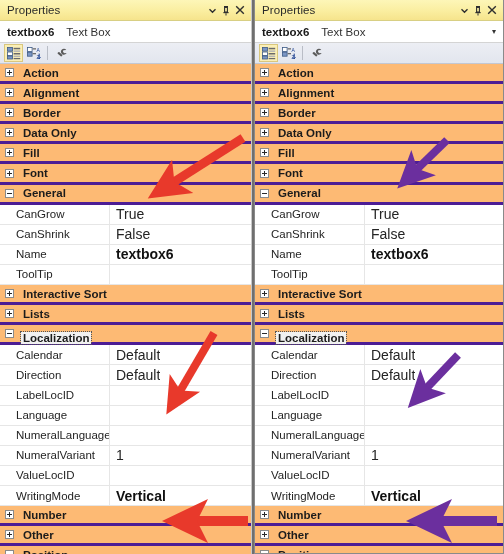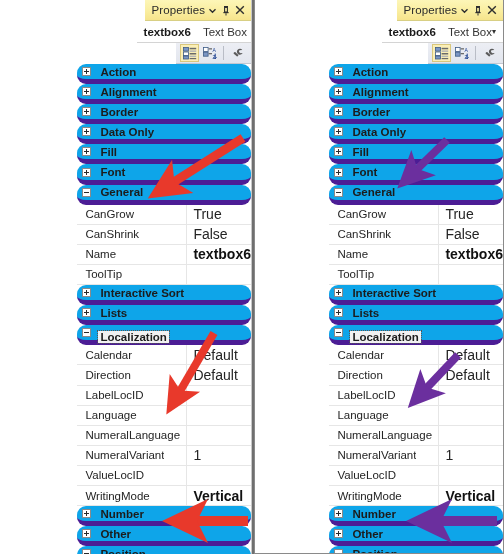--- a/index.html
+++ b/index.html
@@ -23,21 +23,21 @@
     position: relative;
     width: 252px; height: 554px;
     background: #ffffff;
     display: flex; flex-direction: column;
     overflow: hidden;
   }
   .panel.left  { border-right: 1px solid #c8c8c8; }
   .panel.right { border-left: 2px solid #6f6f6f; }
   .panel.right .panel-inner { border: 1px solid #8a8a8a; border-top: none; }
 
-  .panel-inner { flex: 1; display: flex; flex-direction: column; overflow: hidden; align-items: flex-end; }
+  .panel-inner { flex: 1; display: flex; flex-direction: column; overflow: hidden; }
 
   
   .titlebar {
     height: 21px;
     background: linear-gradient(to bottom, #fdf6b8 0%, #faeea0 55%, #f6e48c 100%);
     border-bottom: 1px solid #d8cf84;
     display: flex; align-items: center;
     padding: 0 4px 0 7px;
     flex: none;
   }
@@ -95,21 +95,21 @@
     background: #ffffff;
     overflow: hidden;
     position: relative;
   }
   .row {
     height: 20.1px;
     display: flex; align-items: center;
     border-bottom: 1px solid #e6e6e6;
     position: relative;
   }
-  .row.cat { background: #0ea5e9; border-bottom: 5px solid #4c1d95; border-radius: 9px; }
+  .row.cat { background: #fdba74; border-bottom: 3px solid #4c1d95; }
   .row.prop { background: #ffffff; }
 
   
   .exp {
     width: 9px; height: 9px;
     border: 1px solid #8a8a8a;
     background: #fff;
     position: relative;
     flex: none;
     margin-left: 5px;
@@ -151,21 +151,21 @@
     display: flex; align-items: center;
     height: 100%;
     border-right: 1px solid #e6e6e6;
   }
   .col-val {
     flex: 1;
     display: flex; align-items: center;
     height: 100%;
     padding-left: 6px;
   }
-  .indent-1 { padding-left: 8px; }
+  .indent-1 { padding-left: 16px; }
 
   
   .arrows {
     position: absolute; left: 0; top: 0;
     width: 504px; height: 554px;
     pointer-events: none;
     z-index: 50;
   }
 </style>
 </head>

